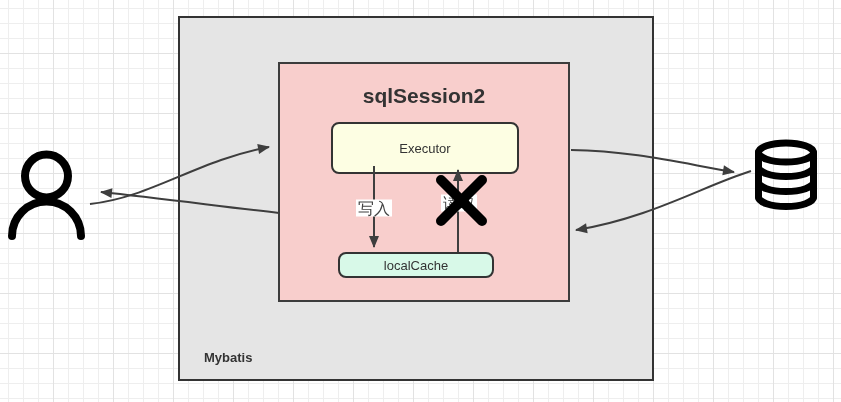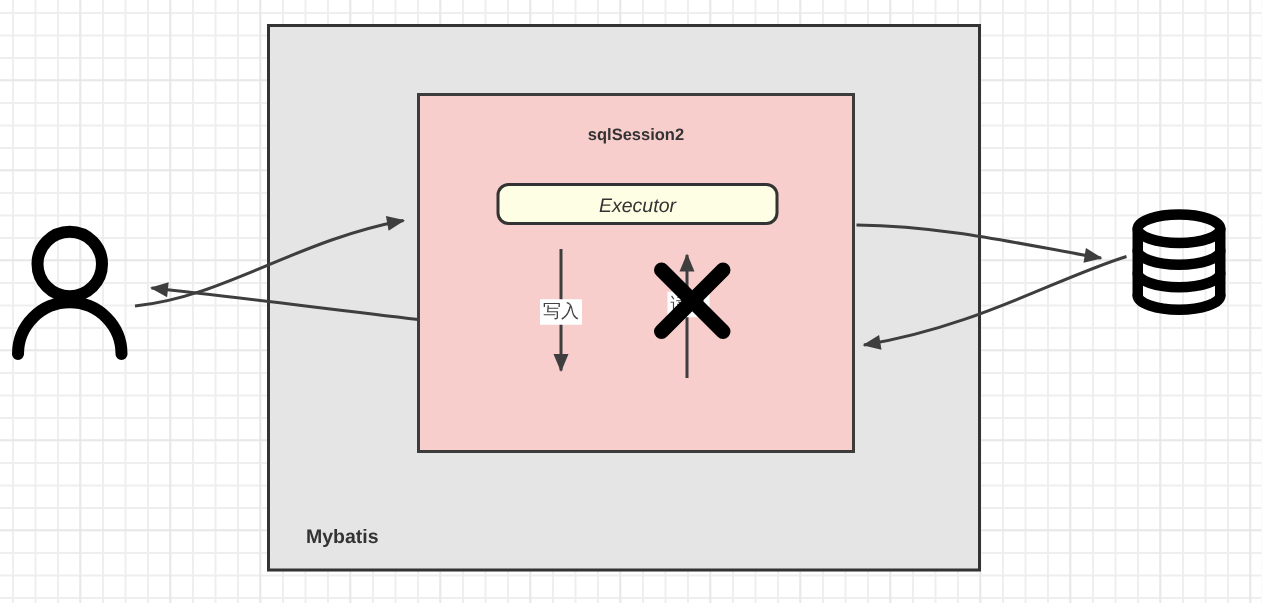--- a/index.html
+++ b/index.html
@@ -32,52 +32,51 @@
   }
 
   .session-box {
     position: absolute; left: 278px; top: 62px; width: 292px; height: 240px;
     background: var(--session-fill, #f8cecc);
     border: 2px solid var(--session-stroke, #3c3c3c);
     box-sizing: border-box; z-index: 2;
   }
   .session-title {
     padding-top: 20px; text-align: center;
-    font-weight: bold; font-size: 11px; color: var(--text-color, #333333);
+    font-weight: bold; font-size: 21px; color: var(--text-color, #333333);
   }
 
   .node {
     position: absolute; box-sizing: border-box; border-radius: 8px;
     display: flex; align-items: center; justify-content: center;
     font-size: 13px; color: var(--text-color, #333333); z-index: 3;
   }
   .executor {
-    left: 331px; top: 122px; width: 188px; height: 28px;
+    left: 331px; top: 122px; width: 188px; height: 52px;
     background: var(--executor-fill, #fdfee3);
     border: 2px solid var(--executor-stroke, #333333);
-    font-style: italic;
   }
   .cache {
     left: 338px; top: 252px; width: 156px; height: 26px;
     background: var(--cache-fill, #d8f9e8);
     border: 2px solid var(--cache-stroke, #333333);
   }
 
   svg.overlay, svg.cross-layer { position: absolute; left: 0; top: 0; }
   svg.overlay { z-index: 4; }
   svg.cross-layer { z-index: 6; }
 
   .edge { stroke: var(--edge-stroke, #3e3e3e); stroke-width: 2; fill: none; }
   #arrow path { fill: var(--edge-stroke, #3e3e3e); }
   .icon-line { stroke: var(--icon-stroke, #000000); fill: none; }
 
   .edge-label {
     position: absolute; transform: translate(-50%, -50%);
     background: #ffffff; padding: 0 2px; line-height: 17px;
-    font-size: 12px; color: #424242; z-index: 5; white-space: nowrap;
+    font-size: 16px; color: #424242; z-index: 5; white-space: nowrap;
   }
 
   .cross-line { stroke: var(--cross-color, #000000); stroke-width: 10; stroke-linecap: round; }
 </style>
 </head>
 <body>
 
 <div class="canvas">
 
   <div class="outer-box">
@@ -85,20 +84,23 @@
   </div>
 
   <div class="session-box">
     <div class="session-title">sqlSession2</div>
   </div>
 
   <div class="node executor">
     <span>Executor</span>
   </div>
 
+  <div class="node cache">
+    <span>localCache</span>
+  </div>
 
   <svg class="overlay" width="841" height="402" viewBox="0 0 841 402">
     <defs>
       <marker id="arrow" markerUnits="userSpaceOnUse" markerWidth="14" markerHeight="12" refX="12" refY="6" orient="auto">
         <path d="M1,1 L13,6 L1,11 Z"></path>
       </marker>
     </defs>
 
     <path class="edge" d="M 90 204 C 150 198, 198 160, 269 147" marker-end="url(#arrow)"></path>
     <path class="edge" d="M 279 213 C 218 206, 158 198, 101 192" marker-end="url(#arrow)"></path>

